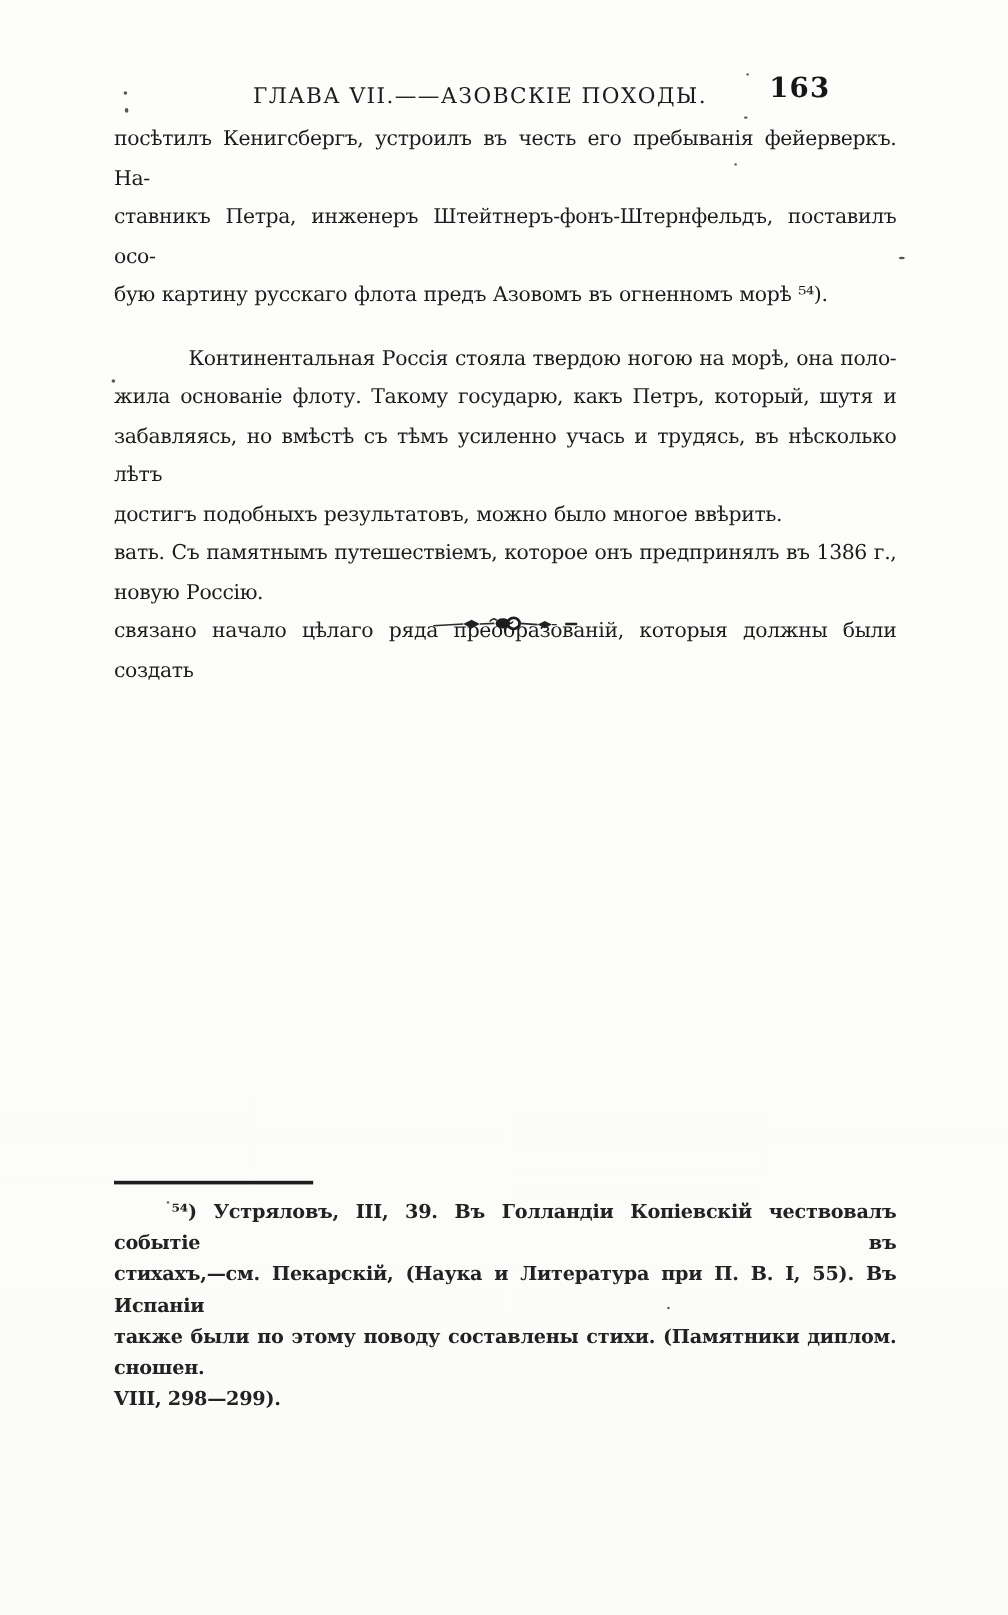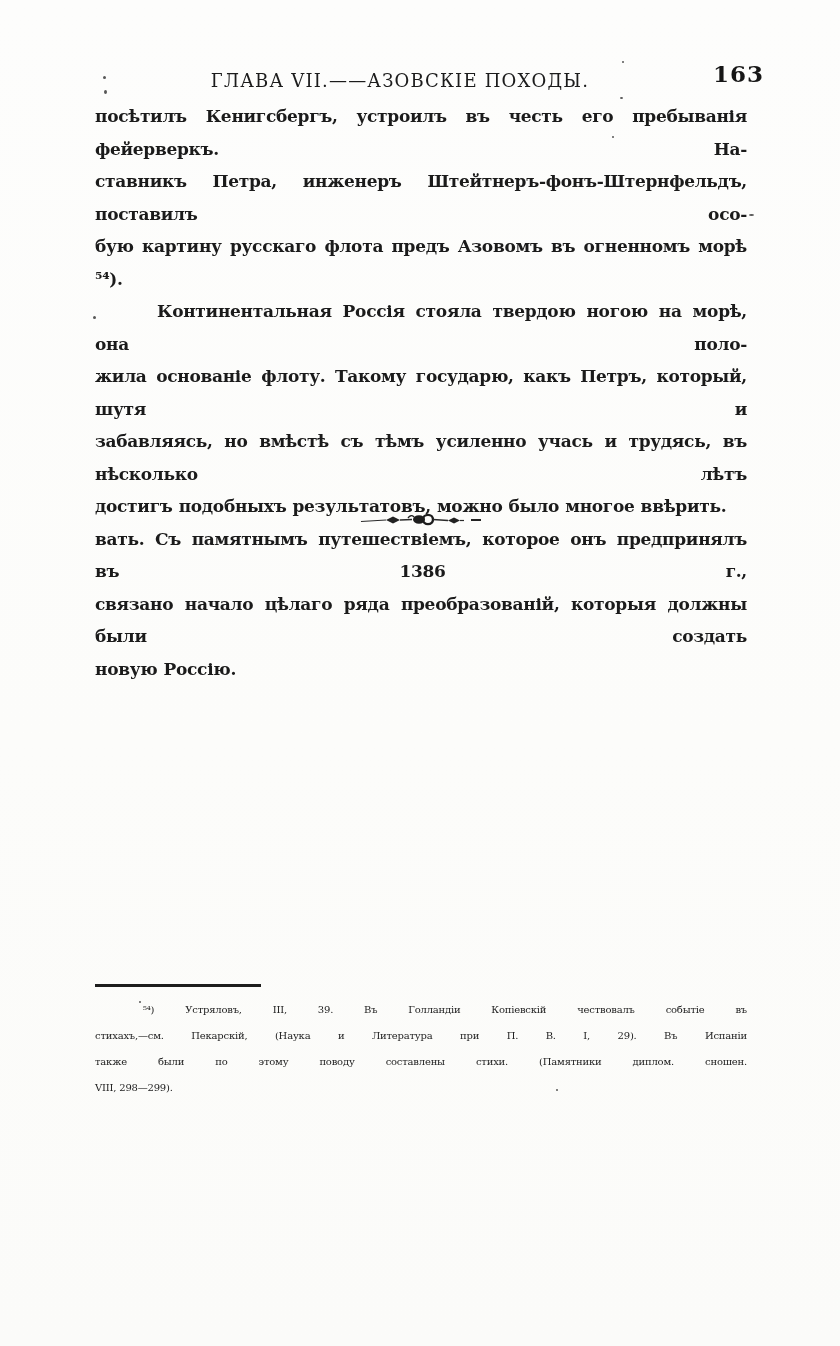--- a/index.html
+++ b/index.html
@@ -18,58 +18,58 @@
 
   
   .running-title {
     position: absolute; top: 70px; left: 95px; width: 610px;
     text-align: center;
     font-size: 18px; font-weight: 400; letter-spacing: 1.2px;
     color: #1c1c1c;
     white-space: nowrap;
   }
   .page-number {
-    position: absolute; top: 60px; left: 676px; width: 88px;
+    position: absolute; top: 60px; left: 604px; width: 88px;
     text-align: right;
     font-size: 23px; font-weight: 700; letter-spacing: 1px;
     color: #161616;
   }
 
   
   .body-block {
     position: absolute; top: 100px; left: 95px; width: 652px;
   }
   .bline {
-    font-size: 17px; font-weight: 700;
+    font-size: 17px; font-weight: 400;
     line-height: 32.5px;
     letter-spacing: -0.3px;
     word-spacing: 0.5px;
     text-align: justify;
     text-align-last: justify;
     white-space: normal;
     color: #1b1b1b;
   }
   .bline.lastline { text-align-last: left; }
-  .bline.indent { text-indent: 62px; }
+  .bline.indent { text-indent: 62px; margin-top: 20px; }
 
   
   .ornament {
     position: absolute; top: 511px; left: 360px; width: 122px; height: 18px;
   }
 
   
   .footnote-rule {
     position: absolute; top: 984px; left: 95px;
     width: 166px; height: 3px; background: #1d1d1d;
   }
   .footnote-block {
     position: absolute; top: 997px; left: 95px; width: 652px;
   }
   .fline {
-    font-size: 10px; font-weight: 400;
+    font-size: 16px; font-weight: 700;
     line-height: 26px;
     letter-spacing: -0.2px;
     text-align: justify;
     text-align-last: justify;
     color: #222;
   }
   .fline.lastline { text-align-last: left; }
   .fline.indent { text-indent: 48px; }
 
   
@@ -90,43 +90,43 @@
     <div class="bline">посѣтилъ Кенигсбергъ, устроилъ въ честь его пребыванія фейерверкъ. На-</div>
     <div class="bline">ставникъ Петра, инженеръ Штейтнеръ-фонъ-Штернфельдъ, поставилъ осо-</div>
     <div class="bline lastline">бую картину русскаго флота предъ Азовомъ въ огненномъ морѣ ⁵⁴).</div>
 
     <div class="bline indent">Континентальная Россія стояла твердою ногою на морѣ, она поло-</div>
     <div class="bline">жила основаніе флоту. Такому государю, какъ Петръ, который, шутя и</div>
     <div class="bline">забавляясь, но вмѣстѣ съ тѣмъ усиленно учась и трудясь, въ нѣсколько лѣтъ</div>
     <div class="bline lastline">достигъ подобныхъ результатовъ, можно было многое ввѣрить.</div>
 
     <div class="bline">вать. Съ памятнымъ путешествіемъ, которое онъ предпринялъ въ 1386 г.,</div>
+    <div class="bline lastline">новую Россію.</div>
     <div class="bline">связано начало цѣлаго ряда преобразованій, которыя должны были создать</div>
-    <div class="bline lastline">новую Россію.</div>
   </div>
 
   <div class="ornament">
     <svg width="122" height="18" viewBox="0 0 122 18" xmlns="http://www.w3.org/2000/svg">
       <path d="M1 10.5 L26 9" stroke="#2a2a2a" stroke-width="1.2" fill="none"></path>
       <polygon points="26,9 33,5.5 40,9 33,12.5" fill="#222"></polygon>
       <path d="M40 9 L52 8.5" stroke="#2a2a2a" stroke-width="1.4" fill="none"></path>
       <path d="M48 7 q3 -4 6 -1" stroke="#222" stroke-width="1.3" fill="none"></path>
       <ellipse cx="59" cy="8.5" rx="6" ry="4.2" fill="#1d1d1d"></ellipse>
       <ellipse cx="68" cy="8.5" rx="5" ry="4.6" fill="none" stroke="#1d1d1d" stroke-width="2.4"></ellipse>
       <path d="M73 8.5 L88 9.5" stroke="#2a2a2a" stroke-width="1.3" fill="none"></path>
       <polygon points="88,9.5 94,6.5 100,9.5 94,12.5" fill="#222"></polygon>
       <path d="M100 9.5 L104 9.5" stroke="#2a2a2a" stroke-width="1.2" fill="none"></path>
       <path d="M111 9 L121 9" stroke="#222" stroke-width="2" fill="none"></path>
     </svg>
   </div>
 
   <div class="footnote-rule"></div>
   <div class="footnote-block">
     <div class="fline indent">⁵⁴) Устряловъ, III, 39. Въ Голландіи Копіевскій чествовалъ событіе въ</div>
-    <div class="fline">стихахъ,—см. Пекарскій, (Наука и Литература при П. В. I, 29). Въ Испаніи</div>
+    <div class="fline">стихахъ,—см. Пекарскій, (Наука и Литература при П. В. I, 55). Въ Испаніи</div>
     <div class="fline">также были по этому поводу составлены стихи. (Памятники диплом. сношен.</div>
     <div class="fline lastline">VIII, 298—299).</div>
   </div>
 
   <div class="speck" style="left:103px; top:76px;  width:3px; height:3px;"></div>
   <div class="speck" style="left:104px; top:90px;  width:3px; height:4px;"></div>
   <div class="speck" style="left:622px; top:61px;  width:2px; height:2px;"></div>
   <div class="speck" style="left:620px; top:97px;  width:3px; height:2px;"></div>
   <div class="speck" style="left:612px; top:136px; width:2px; height:2px;"></div>
   <div class="speck" style="left:749px; top:214px; width:5px; height:2px;"></div>

